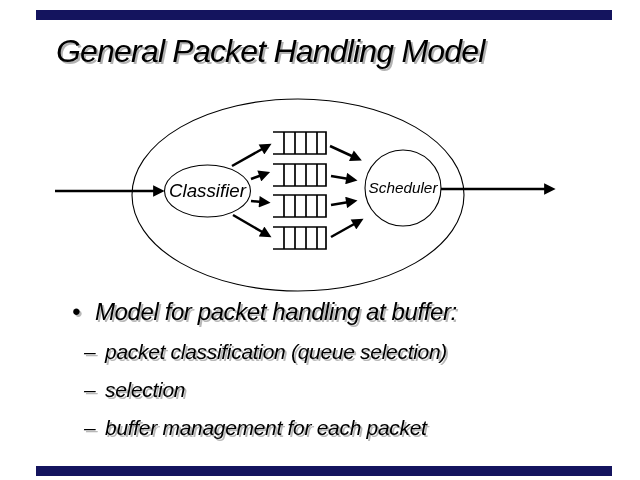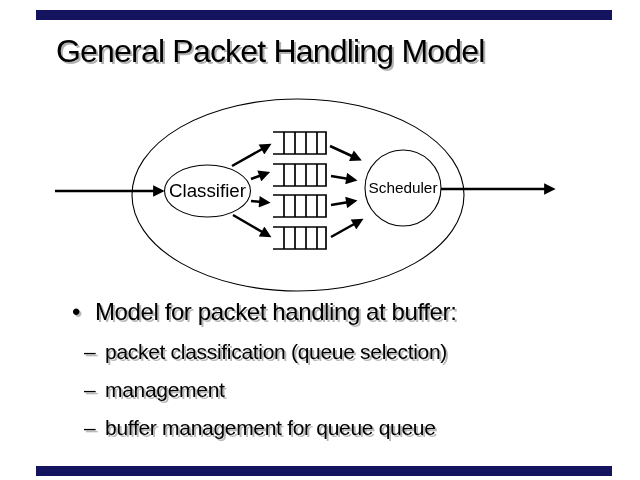--- a/index.html
+++ b/index.html
@@ -1,18 +1,18 @@
 <!DOCTYPE html>
 <html><head>
 <meta charset="utf-8">
 <style>
   html,body{margin:0;padding:0;background:#ffffff;}
   .slide{
     position:relative;width:640px;height:480px;background:#ffffff;overflow:hidden;
-    font-family:"Liberation Sans",sans-serif;color:#000;
+    font-family:"Liberation Sans",sans-serif;color:#000;font-style:italic;
   }
   .accent-bar{position:absolute;left:36px;width:576px;height:10px;background:#14145E;}
   .accent-bar.top{top:10px;}
   .accent-bar.bottom{top:466px;}
   .slide-title{
     position:absolute;left:56px;top:33px;margin:0;
     font-size:32px;font-weight:400;letter-spacing:-0.8px;white-space:nowrap;
     color:#000;text-shadow:2px 2px 0 #b2b2b2;
   }
   .diagram{position:absolute;left:0;top:0;width:640px;height:480px;}
@@ -105,23 +105,23 @@
     <span class="text">Model for packet handling at buffer:</span>
   </div>
 
   <div class="bullet bullet-sub sub-1">
     <span class="marker">–</span>
     <span class="text">packet classification (queue selection)</span>
   </div>
 
   <div class="bullet bullet-sub sub-2">
     <span class="marker">–</span>
-    <span class="text">management</span>
+    <span class="text">selection</span>
   </div>
 
   <div class="bullet bullet-sub sub-3">
     <span class="marker">–</span>
-    <span class="text">buffer management for queue queue</span>
+    <span class="text">buffer management for each packet</span>
   </div>
 
   <div class="accent-bar bottom" style="background-color: rgb(20, 20, 94);"></div>
 
 </div>
 
 </body></html>

